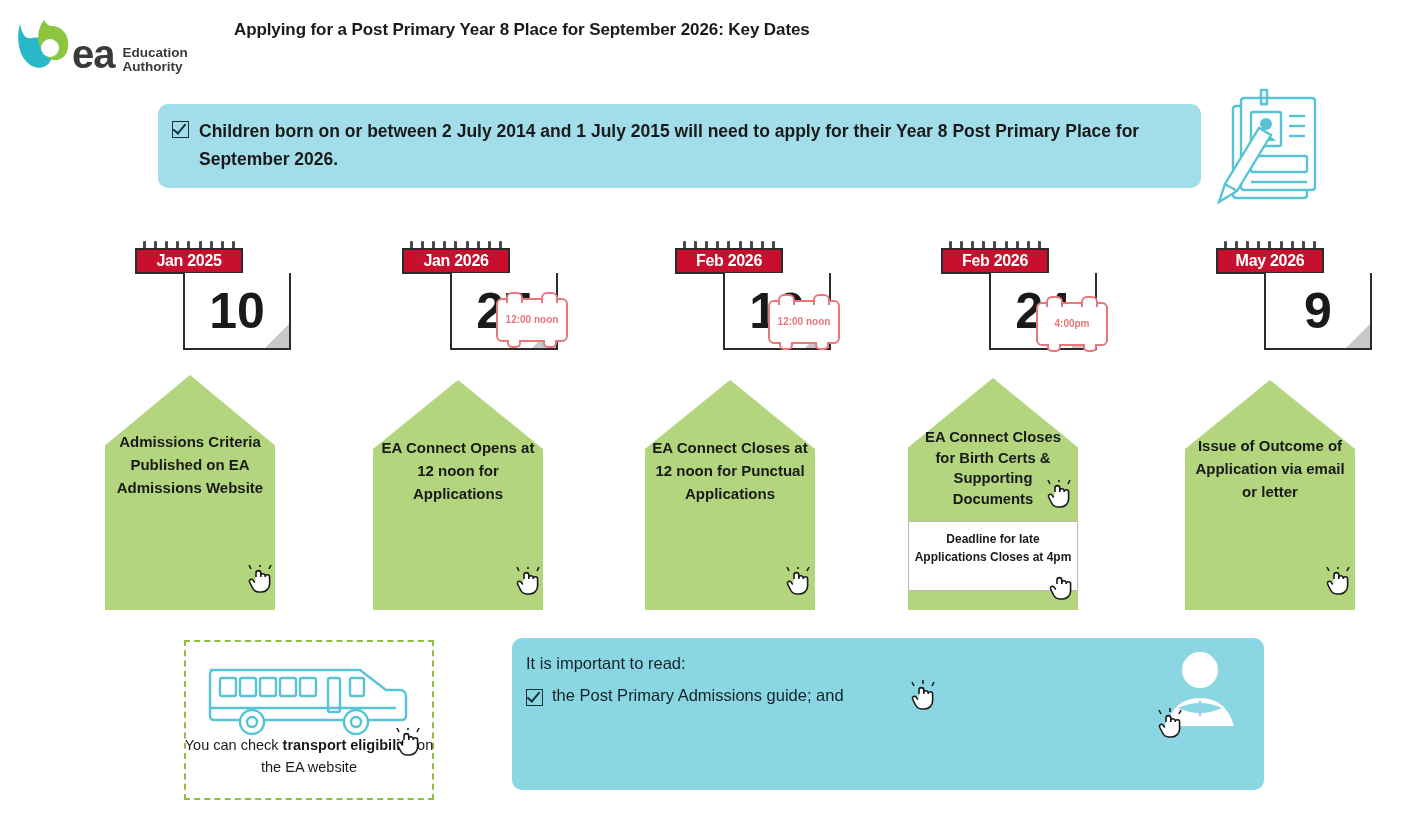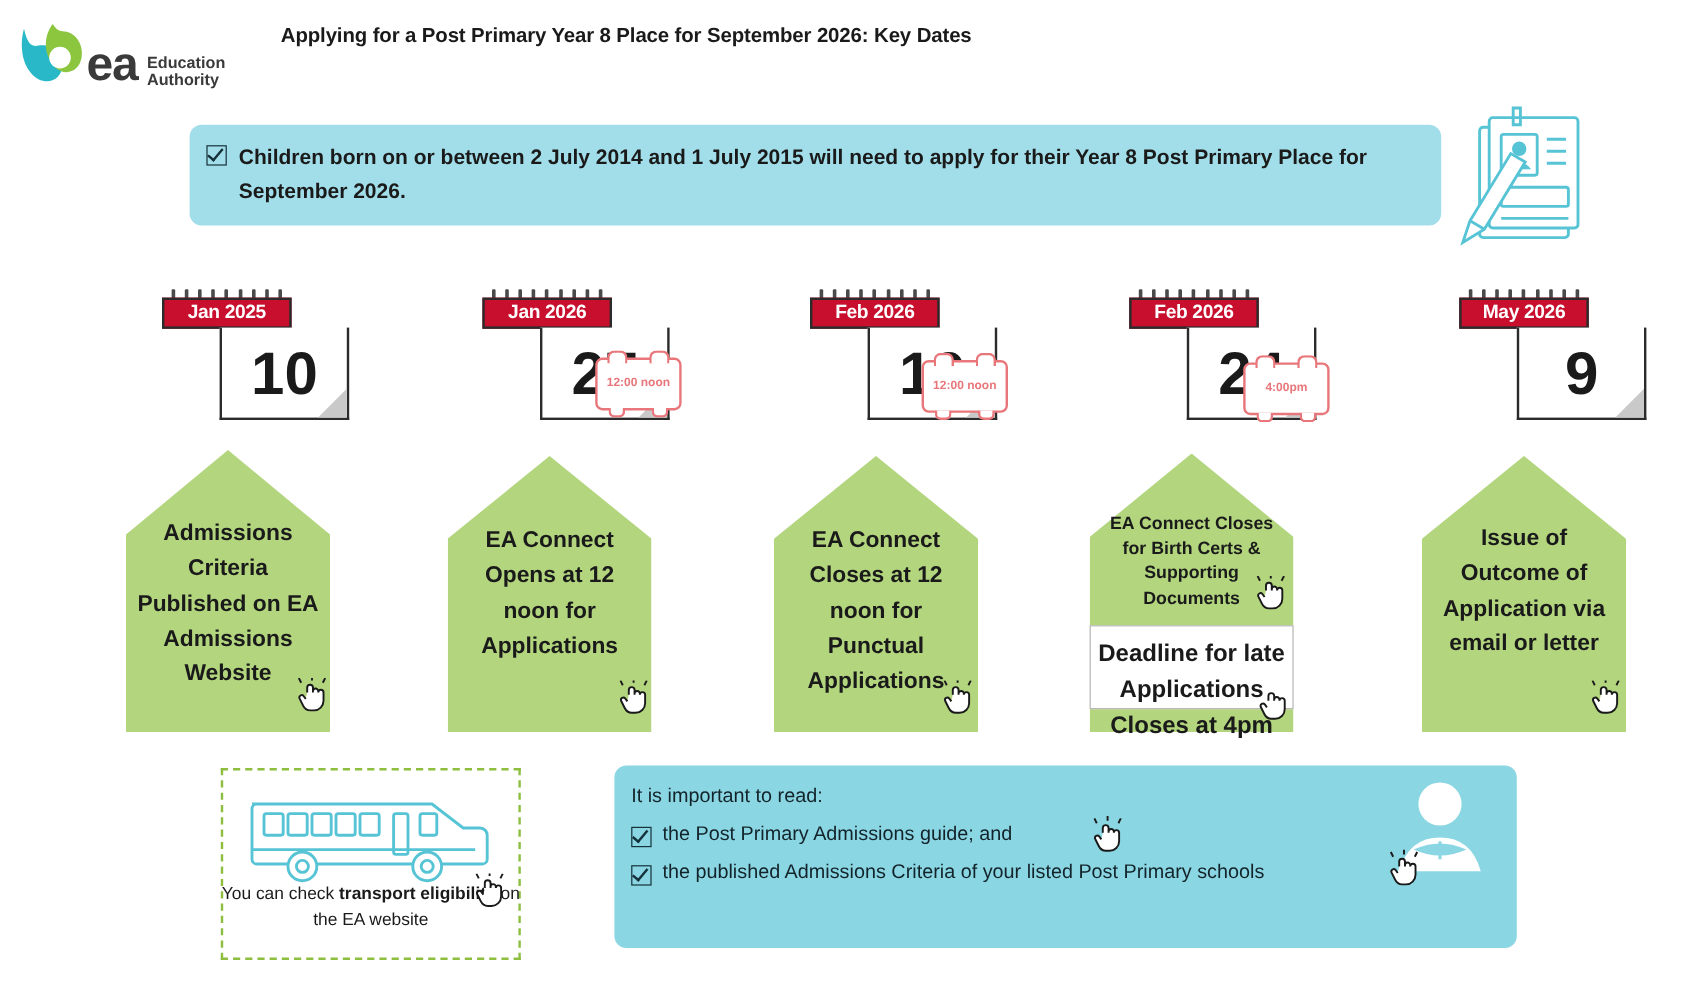--- a/index.html
+++ b/index.html
@@ -230,32 +230,32 @@
   .arrow {
     position: absolute;
     background: #b2d57e;
     clip-path: polygon(50% 0%, 100% 30%, 100% 100%, 0% 100%, 0% 30%);
   }
   .arrow-text {
     position: absolute;
     left: 0;
     width: 100%;
     text-align: center;
-    font-size: 19px;
+    font-size: 15px;
     font-weight: bold;
     color: #1a1a1a;
     line-height: 1.54;
     box-sizing: border-box;
     padding: 0 6px;
   }
   .sub-box {
     position: absolute;
     background: #ffffff;
     border: 1px solid #b7b7b7;
-    font-size: 20px;
+    font-size: 12px;
     font-weight: bold;
     color: #1a1a1a;
     line-height: 1.5;
     text-align: center;
     box-sizing: border-box;
     padding-top: 8px;
   }
 
   
   .hand {
@@ -568,24 +568,20 @@
 </svg>
 
 <div id="info-banner">
   <div class="line" style="top:16px;">
     <span>It is important to read:</span>
   </div>
   <div class="line" style="top:48px;">
     <span class="checkbox-glyph" style="margin-top:3px;"></span>
     <span>the Post Primary Admissions guide; and</span>
   </div>
-  <div class="line" style="top:80px;">
-    <span class="checkbox-glyph" style="margin-top:3px;"></span>
-    <span>the published Admissions Criteria of your listed Post Primary schools</span>
-  </div>
 
   <svg id="reader-icon" viewBox="0 0 76 80">
     <circle cx="38" cy="22" r="18" fill="#ffffff"></circle>
     <path d="M4 78 q8 -28 34 -28 q26 0 34 28 z" fill="#ffffff"></path>
     <path d="M16 60 q22 -10 44 0 q-22 10 -44 0 z" fill="#8ad6e3"></path>
     <line x1="38" y1="53" x2="38" y2="68" stroke="#8ad6e3" stroke-width="2.5"></line>
   </svg>
 
   <svg class="hand" style="left:396px; top:42px;" viewBox="0 0 30 34">
     <g stroke="#1a1a1a" stroke-width="1.6" fill="none">

